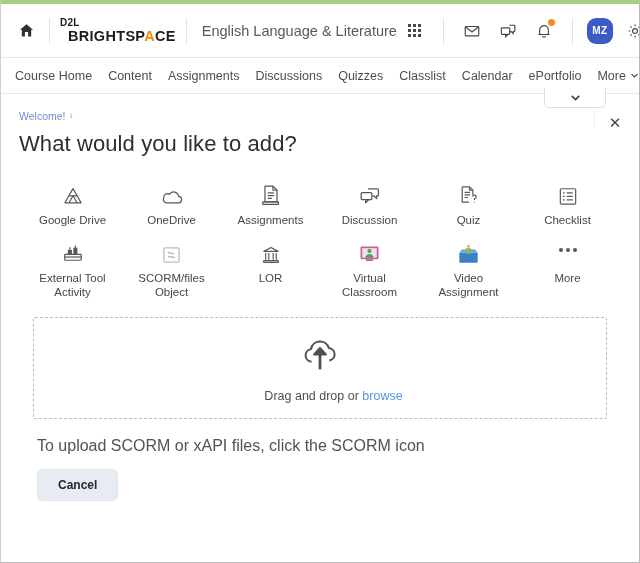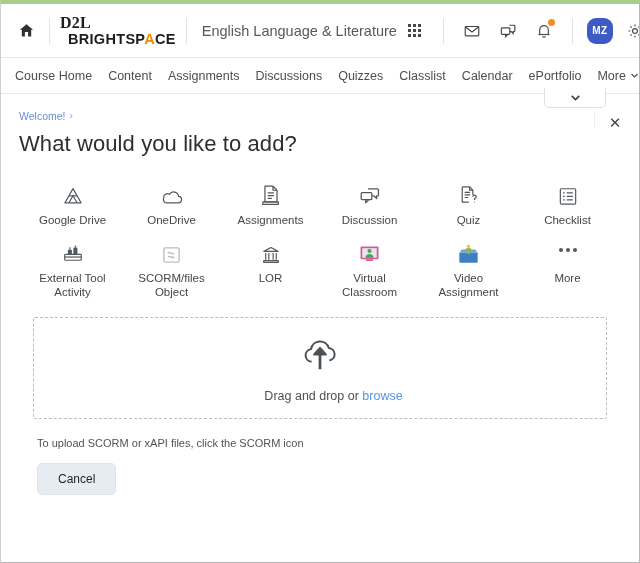--- a/index.html
+++ b/index.html
@@ -53,22 +53,22 @@
     background: #e3e3e3;
     margin: 0 10px;
     flex: 0 0 auto;
   }
   .brand-logo {
     flex: 0 0 auto;
     line-height: 1;
     user-select: none;
   }
   .brand-d2l {
-    font-family: Liberation Serif, serif;
-    font-size: 16px;
+    font-family: Liberation Sans, sans-serif;
+    font-size: 10px;
     font-weight: 700;
     letter-spacing: .2px;
     color: #1b1c1d;
     display: block;
     margin-bottom: 1px;
   }
   .brand-bright {
     font-size: 14.5px;
     font-weight: 700;
     letter-spacing: .3px;
@@ -297,35 +297,35 @@
     color: #4c5053;
     padding-left: 27px;
   }
   .dropzone-text .browse-link {
     color: #5596e6;
     text-decoration: none;
   }
 
   
   .hint-text {
-    font-size: 11px;
+    font-size: 16px;
     color: #4f5356;
     margin: 18px 0 4px 18px;
   }
   .footer {
     margin: 14px 0 0 18px;
   }
   .cancel-btn {
     background: #e6ecf2;
     border: 1px solid #dfe5ea;
     border-radius: 5px;
     color: #24282b;
     font-size: 12px;
     font-family: "Liberation Sans", sans-serif;
-    font-weight: 400;
+    font-weight: 700;
     padding: 8px 20px;
     cursor: pointer;
   }
 </style>
 </head>
 <body>
 
 <div id="app-window">
 
   <div class="navbar">

